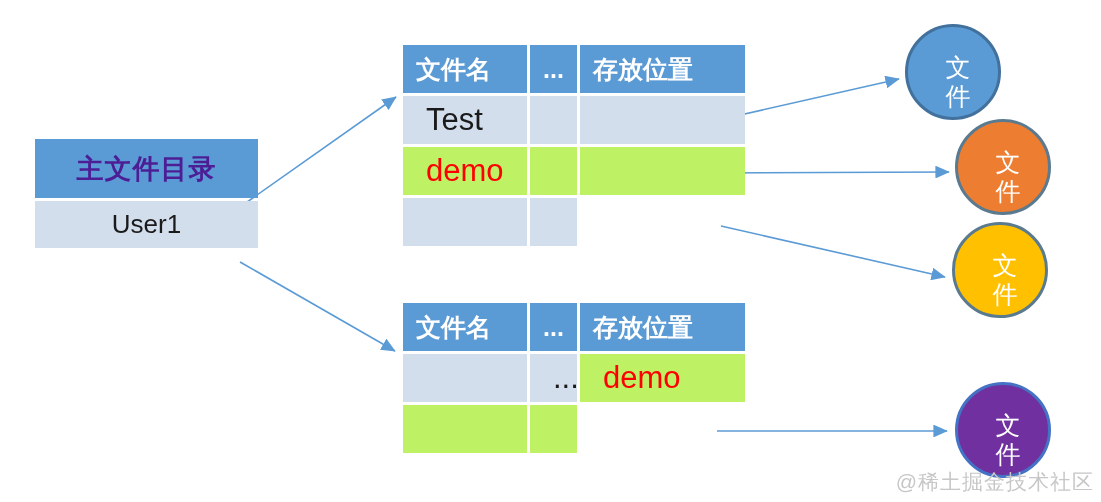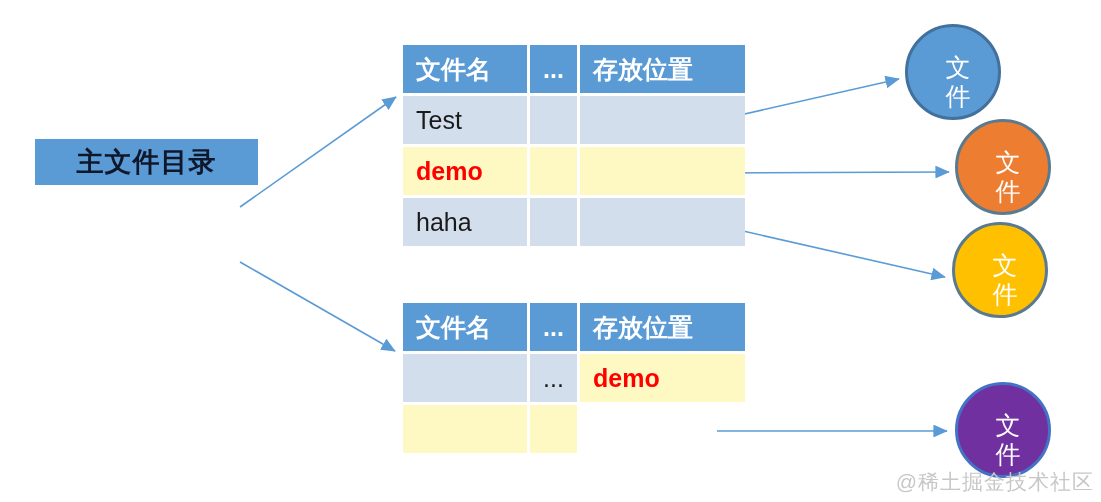--- a/index.html
+++ b/index.html
@@ -5,34 +5,34 @@
   html,body{margin:0;padding:0;background:#ffffff;}
   .canvas{
     position:relative;width:1101px;height:502px;background:#ffffff;overflow:hidden;
     font-family:"Liberation Sans","DejaVu Sans",sans-serif;
   }
   .arrows{position:absolute;left:0;top:0;pointer-events:none;}
   .arrow{stroke:#5B9BD5;stroke-width:1.6;fill:none;}
 
   
   .dir-table{position:absolute;left:35px;top:139px;width:223px;display:flex;flex-direction:column;gap:3px;}
-  .dir-header{height:46px;background:#5B9BD5;color:#0f172a;font-size:27px;font-weight:600;
+  .dir-header{height:59px;background:#5B9BD5;color:#4c1d95;font-size:27px;font-weight:600;
     display:flex;align-items:center;justify-content:center;letter-spacing:1px;}
   .dir-row{height:47px;font-size:26px;color:#1a1a1a;display:flex;align-items:center;justify-content:center;}
 
   
   .file-table{position:absolute;width:284px;display:grid;grid-template-columns:124px 47px 165px;
     grid-auto-rows:48px;gap:3px;}
   .file-table.top{left:403px;top:45px;}
   .file-table.bottom{left:403px;top:303px;}
   .hcell{background:#5B9BD5;color:#ffffff;font-size:25px;font-weight:600;display:flex;align-items:center;padding-left:13px;}
   .hcell.center{padding-left:0;justify-content:center;}
-  .cell{font-size:25px;color:#1a1a1a;display:flex;align-items:center;padding-left:13px;}
+  .cell{font-size:31px;color:#1a1a1a;display:flex;align-items:center;padding-left:23px;}
   .row-dark{background:#D3DEEC;}
-  .row-light{background:#fef9c3;font-weight:bold;}
+  .row-light{background:#bef264;}
   .red{color:#FF0000;}
 
   
   .circle{position:absolute;width:96px;height:96px;border-radius:50%;box-sizing:border-box;
     display:flex;align-items:center;justify-content:center;}
   .circle .lbl{color:#ffffff;font-size:25px;line-height:1.18;width:1.1em;word-break:break-all;
     text-align:center;transform:translateX(5px);margin-top:20px;}
   .circle.c-blue{left:905px;top:24px;background:#5B9BD5;border:3px solid #41719C;}
   .circle.c-orange{left:955px;top:119px;background:#ED7D31;border:3px solid #5A7A8F;}
   .circle.c-yellow{left:952px;top:222px;background:#FFC000;border:3px solid #5A7A8F;}
@@ -54,36 +54,36 @@
     <line class="arrow" x1="240" y1="207" x2="396" y2="97" marker-end="url(#ah)"></line>
     <line class="arrow" x1="240" y1="262" x2="395" y2="351" marker-end="url(#ah)"></line>
     <line class="arrow" x1="718" y1="120" x2="899" y2="79" marker-end="url(#ah)"></line>
     <line class="arrow" x1="719" y1="173" x2="949" y2="172" marker-end="url(#ah)"></line>
     <line class="arrow" x1="721" y1="226" x2="945" y2="277" marker-end="url(#ah)"></line>
     <line class="arrow" x1="717" y1="431" x2="947" y2="431" marker-end="url(#ah)"></line>
   </svg>
 
   <div class="dir-table">
     <div class="dir-header">主文件目录</div>
+    <div class="dir-row row-dark">User1</div>
   </div>
 
   <div class="file-table top">
     <div class="hcell">文件名</div>
     <div class="hcell center">...</div>
     <div class="hcell">存放位置</div>
 
     <div class="cell row-dark">Test</div>
     <div class="cell row-dark"></div>
     <div class="cell row-dark"></div>
 
     <div class="cell row-light red">demo</div>
     <div class="cell row-light"></div>
     <div class="cell row-light"></div>
 
-    <div class="cell row-dark">haha</div>
     <div class="cell row-dark"></div>
     <div class="cell row-dark"></div>
   </div>
 
   <div class="file-table bottom">
     <div class="hcell">文件名</div>
     <div class="hcell center">...</div>
     <div class="hcell">存放位置</div>
 
     <div class="cell row-dark"></div>

